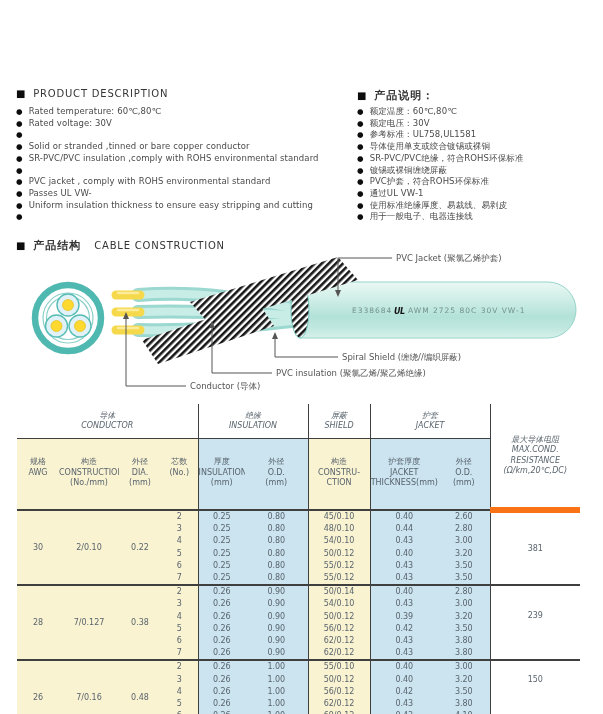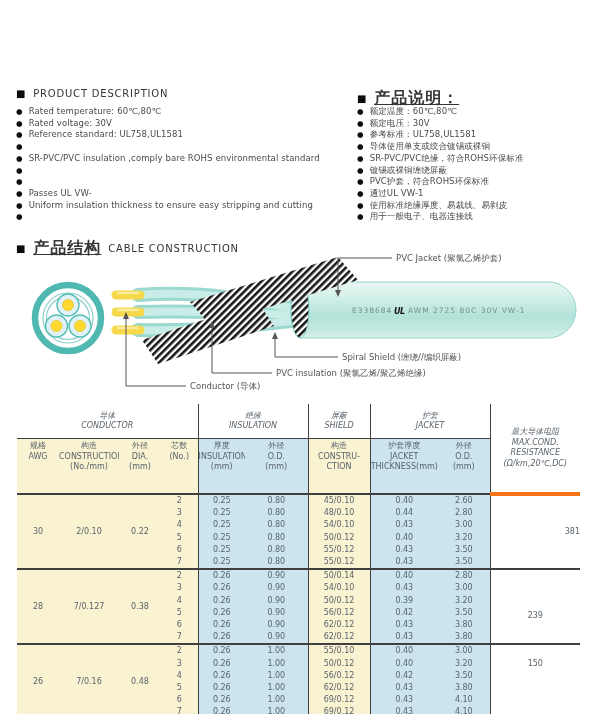--- a/index.html
+++ b/index.html
@@ -6,81 +6,82 @@
   body{
     width:603px;height:714px;overflow:hidden;position:relative;
     background:#ffffff;color:#474747;
     font-family:"DejaVu Sans","Liberation Sans",sans-serif;
   }
   .abs{position:absolute;}
   
   .sec-title{display:flex;align-items:center;gap:7px;font-size:10px;
     letter-spacing:0.8px;color:#353535;white-space:nowrap;}
   .sec-title .sq{font-size:10px;line-height:10px;color:#0d0d0d;}
-  .sec-title .cjk{font-size:16px;font-weight:bold;letter-spacing:1px;text-decoration:underline;}
+  .sec-title .cjk{font-size:11px;font-weight:bold;letter-spacing:1px;}
   
   .blist{font-size:8.5px;line-height:11.7px;color:#4a4a4a;letter-spacing:0.1px;}
   .blist .li{display:flex;gap:6px;white-space:nowrap;}
   .blist .bullet{font-size:7.5px;color:#0d0d0d;}
   
   .diagram text{font-size:8.5px;fill:#555;}
   .diagram .marking{font-size:7.5px;fill:#73908b;letter-spacing:1px;}
   .diagram .ulmark{font-size:8px;font-weight:bold;fill:#141414;font-style:italic;letter-spacing:-0.5px;}
   
   table.spec{border-collapse:collapse;table-layout:fixed;width:563px;
     font-size:8px;color:#59646d;}
   .spec th,.spec td{padding:0;text-align:center;font-weight:normal;overflow:hidden;}
   .spec .y{background:#faf3d2;}
   .spec .b{background:#cbe4ef;}
   .spec .w{background:#ffffff;}
   .spec .dl{border-left:1.8px solid #3f3f3f;}
   .spec tr.gh th{height:34px;vertical-align:middle;background:#fff;
     border-bottom:1.5px solid #3f3f3f;font-style:italic;}
-  .spec tr.gh th.res{border-bottom:4px solid #f97316;vertical-align:middle;background:#fff;}
-  .spec tr.ch th{height:52px;vertical-align:top;padding-top:2px;
+  .spec tr.gh th.res{border-bottom:6px solid #f97316;vertical-align:middle;background:#fff;}
+  .spec tr.ch th{height:52px;vertical-align:top;padding-top:18px;
     border-bottom:2px solid #3f3f3f;}
   .spec .hl{line-height:10.5px;}
   .spec tbody.grp{border-top:2px solid #3f3f3f;}
   .spec tbody td{height:12.2px;line-height:12.2px;}
-  .spec td.r-c{vertical-align:middle;text-align:right;}
-  .spec td.r-g2{vertical-align:top;padding-top:40px;}
+  .spec td.r-c{vertical-align:middle;}
+  .spec td.r-g2{vertical-align:top;padding-top:24px;}
   .spec td.r-g3{vertical-align:top;padding-top:13px;}
 </style>
 </head>
 <body>
 
 <div class="abs sec-title" style="left:16px;top:88px;">
   <span class="sq">■</span>
   <span>PRODUCT DESCRIPTION</span>
 </div>
 <div class="abs blist" style="left:16px;top:106px;">
     <div class="li">
       <span class="bullet">●</span>
       <span>Rated temperature: 60℃,80℃</span>
     </div>
     <div class="li">
       <span class="bullet">●</span>
       <span>Rated voltage: 30V</span>
     </div>
     <div class="li">
       <span class="bullet">●</span>
-      <span>Reference standard: UL758,UL1581</span>
-    </div>
-    <div class="li">
-      <span class="bullet">●</span>
-    </div>
-    <div class="li">
-      <span class="bullet">●</span>
-      <span>SR-PVC/PVC insulation ,comply bare ROHS environmental standard</span>
-    </div>
-    <div class="li">
-      <span class="bullet">●</span>
-    </div>
-    <div class="li">
-      <span class="bullet">●</span>
+    </div>
+    <div class="li">
+      <span class="bullet">●</span>
+      <span>Solid or stranded ,tinned or bare copper conductor</span>
+    </div>
+    <div class="li">
+      <span class="bullet">●</span>
+      <span>SR-PVC/PVC insulation ,comply with ROHS environmental standard</span>
+    </div>
+    <div class="li">
+      <span class="bullet">●</span>
+    </div>
+    <div class="li">
+      <span class="bullet">●</span>
+      <span>PVC jacket , comply with ROHS environmental standard</span>
     </div>
     <div class="li">
       <span class="bullet">●</span>
       <span>Passes UL VW-</span>
     </div>
     <div class="li">
       <span class="bullet">●</span>
       <span>Uniform insulation thickness to ensure easy stripping and cutting</span>
     </div>
     <div class="li">
@@ -131,21 +132,21 @@
     </div>
     <div class="li">
       <span class="bullet">●</span>
       <span>用于一般电子、电器连接线</span>
     </div>
   </div>
 
 <div class="abs sec-title" style="left:16px;top:238px;">
   <span class="sq">■</span>
   <span class="cjk">产品结构</span>
-  <span style="">CABLE CONSTRUCTION</span>
+  <span style="margin-left:6px;">CABLE CONSTRUCTION</span>
 </div>
 
 <svg class="abs diagram" style="left:0;top:244px;" width="603" height="160" viewBox="0 0 603 160">
   <defs>
     <pattern id="hx" width="5" height="5" patternUnits="userSpaceOnUse" patternTransform="rotate(45)">
       <rect width="5" height="5" fill="#ffffff"></rect>
       <line x1="1.3" y1="0" x2="1.3" y2="5" stroke="#161616" stroke-width="2.6"></line>
     </pattern>
     <linearGradient id="jk" x1="0" y1="0" x2="0" y2="1">
       <stop offset="0" stop-color="#eaf8f4"></stop>

